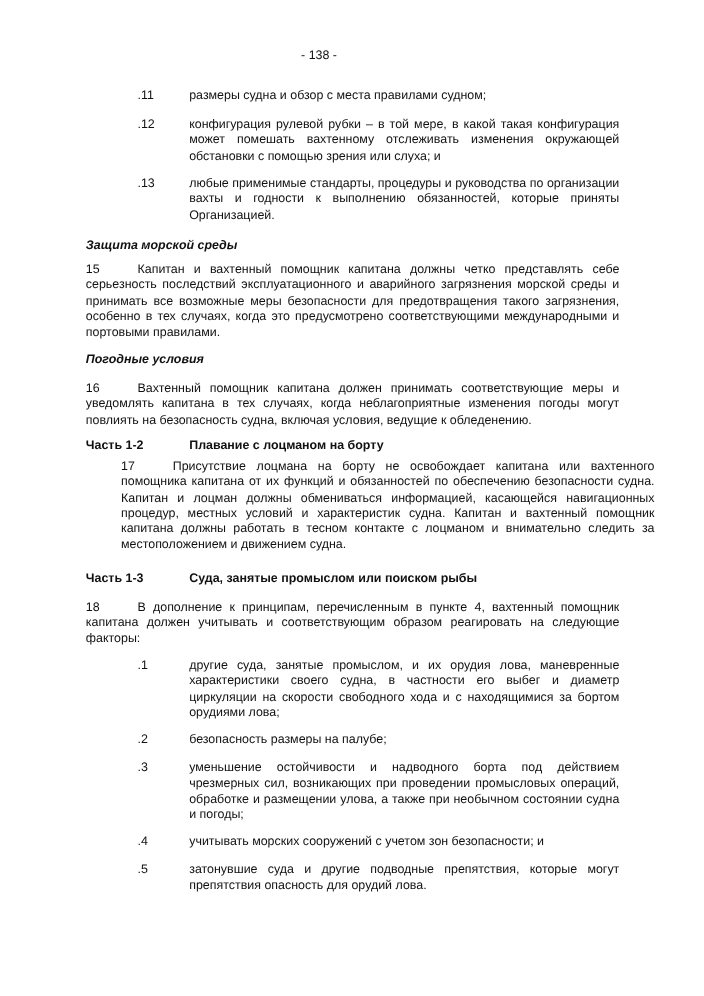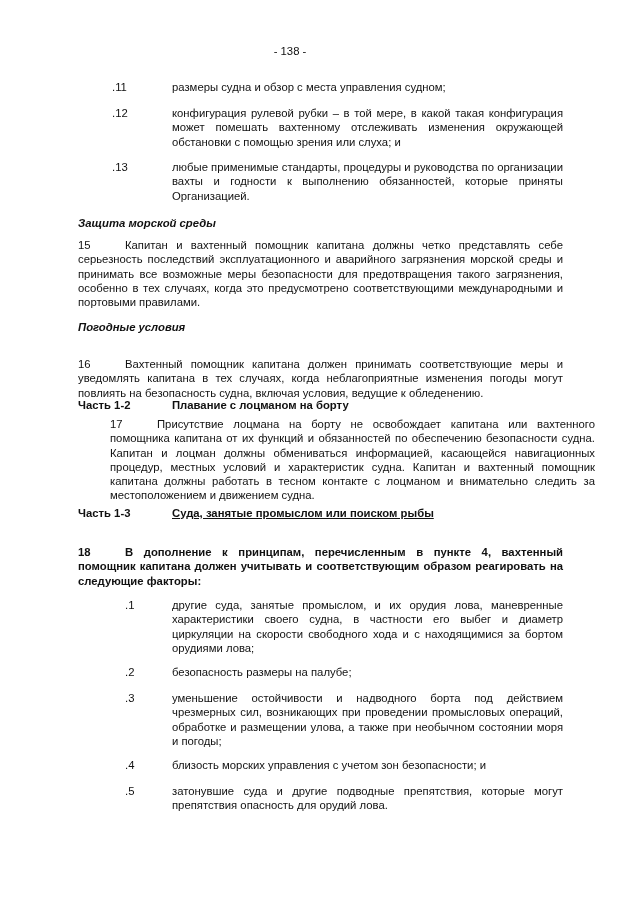--- a/index.html
+++ b/index.html
@@ -1,85 +1,85 @@
 <!DOCTYPE html>
 <html><head>
 <meta charset="utf-8">
 <style>
   html, body { margin: 0; padding: 0; background: #ffffff; }
   body { width: 640px; height: 905px; position: relative; overflow: hidden;
     font-family: "Liberation Sans", sans-serif; color: #111; font-size: 11.3px; line-height: 14.3px; }
   .page-number { position: absolute; top: 44px; left: 0; width: 580px; text-align: center; }
   .block { position: absolute; left: 78px; width: 485px; }
   .item { position: absolute; left: 0; width: 485px; }
-  .item .num { position: absolute; left: 34px; top: 0; }
+  .item .num { position: absolute; left: 47px; top: 0; }
   .item .txt { position: absolute; left: 94px; width: 391px; text-align: justify; }
   .sub .num { left: 47px; }
   .heading-it { font-weight: bold; font-style: italic; }
   .heading-part { font-weight: bold; }
   .heading-part .part-num { display: inline-block; width: 94px; }
   .para { text-align: justify; }
   .para .pnum { display: inline-block; width: 47px; }
 </style>
 </head>
 <body>
 
 <div class="page-number">- 138 -</div>
 
 <div class="block" style="top:0;">
   <div class="item" style="top:80px;">
     <span class="num">.11</span>
-    <div class="txt">размеры судна и обзор с места управления судном;</div>
+    <div class="txt">размеры судна и обзор с места правилами судном;</div>
   </div>
   <div class="item" style="top:106px;">
     <span class="num">.12</span>
     <div class="txt">конфигурация рулевой рубки – в той мере, в какой такая конфигурация может помешать вахтенному отслеживать изменения окружающей обстановки с помощью зрения или слуха; и</div>
   </div>
   <div class="item" style="top:160px;">
     <span class="num">.13</span>
     <div class="txt">любые применимые стандарты, процедуры и руководства по организации вахты и годности к выполнению обязанностей, которые приняты Организацией.</div>
   </div>
 
   <div class="item heading-it" style="top:216px;">Защита морской среды</div>
   <div class="item para" style="top:238px;">
     <span class="pnum">15</span><span>Капитан и вахтенный помощник капитана должны четко представлять себе серьезность последствий эксплуатационного и аварийного загрязнения морской среды и принимать все возможные меры безопасности для предотвращения такого загрязнения, особенно в тех случаях, когда это предусмотрено соответствующими международными и портовыми правилами.</span>
   </div>
 
   <div class="item heading-it" style="top:320px;">Погодные условия</div>
-  <div class="item para" style="top:346px;margin-top:11px;">
+  <div class="item para" style="top:346px;">
     <span class="pnum">16</span><span>Вахтенный помощник капитана должен принимать соответствующие меры и уведомлять капитана в тех случаях, когда неблагоприятные изменения погоды могут повлиять на безопасность судна, включая условия, ведущие к обледенению.</span>
   </div>
 
   <div class="item heading-part" style="top:398px;">
     <span class="part-num">Часть 1-2</span><span>Плавание с лоцманом на борту</span>
   </div>
   <div class="item para" style="top:417px;margin-left:32px;">
     <span class="pnum">17</span><span>Присутствие лоцмана на борту не освобождает капитана или вахтенного помощника капитана от их функций и обязанностей по обеспечению безопасности судна. Капитан и лоцман должны обмениваться информацией, касающейся навигационных процедур, местных условий и характеристик судна. Капитан и вахтенный помощник капитана должны работать в тесном контакте с лоцманом и внимательно следить за местоположением и движением судна.</span>
   </div>
 
-  <div class="item heading-part" style="top:506px;text-decoration:underline;">
+  <div class="item heading-part" style="top:519px;">
     <span class="part-num">Часть 1-3</span><span>Суда, занятые промыслом или поиском рыбы</span>
   </div>
-  <div class="item para" style="top:545px;font-weight:bold;">
+  <div class="item para" style="top:545px;">
     <span class="pnum">18</span><span>В дополнение к принципам, перечисленным в пункте 4, вахтенный помощник капитана должен учитывать и соответствующим образом реагировать на следующие факторы:</span>
   </div>
 
   <div class="item sub" style="top:598px;">
     <span class="num">.1</span>
     <div class="txt">другие суда, занятые промыслом, и их орудия лова, маневренные характеристики своего судна, в частности его выбег и диаметр циркуляции на скорости свободного хода и с находящимися за бортом орудиями лова;</div>
   </div>
   <div class="item sub" style="top:665px;">
     <span class="num">.2</span>
     <div class="txt">безопасность размеры на палубе;</div>
   </div>
   <div class="item sub" style="top:691px;">
     <span class="num">.3</span>
-    <div class="txt">уменьшение остойчивости и надводного борта под действием чрезмерных сил, возникающих при проведении промысловых операций, обработке и размещении улова, а также при необычном состоянии моря и погоды;</div>
+    <div class="txt">уменьшение остойчивости и надводного борта под действием чрезмерных сил, возникающих при проведении промысловых операций, обработке и размещении улова, а также при необычном состоянии судна и погоды;</div>
   </div>
   <div class="item sub" style="top:758px;">
     <span class="num">.4</span>
-    <div class="txt">близость морских управления с учетом зон безопасности; и</div>
+    <div class="txt">учитывать морских сооружений с учетом зон безопасности; и</div>
   </div>
   <div class="item sub" style="top:784px;">
     <span class="num">.5</span>
     <div class="txt">затонувшие суда и другие подводные препятствия, которые могут препятствия опасность для орудий лова.</div>
   </div>
 </div>
 
 </body></html>

